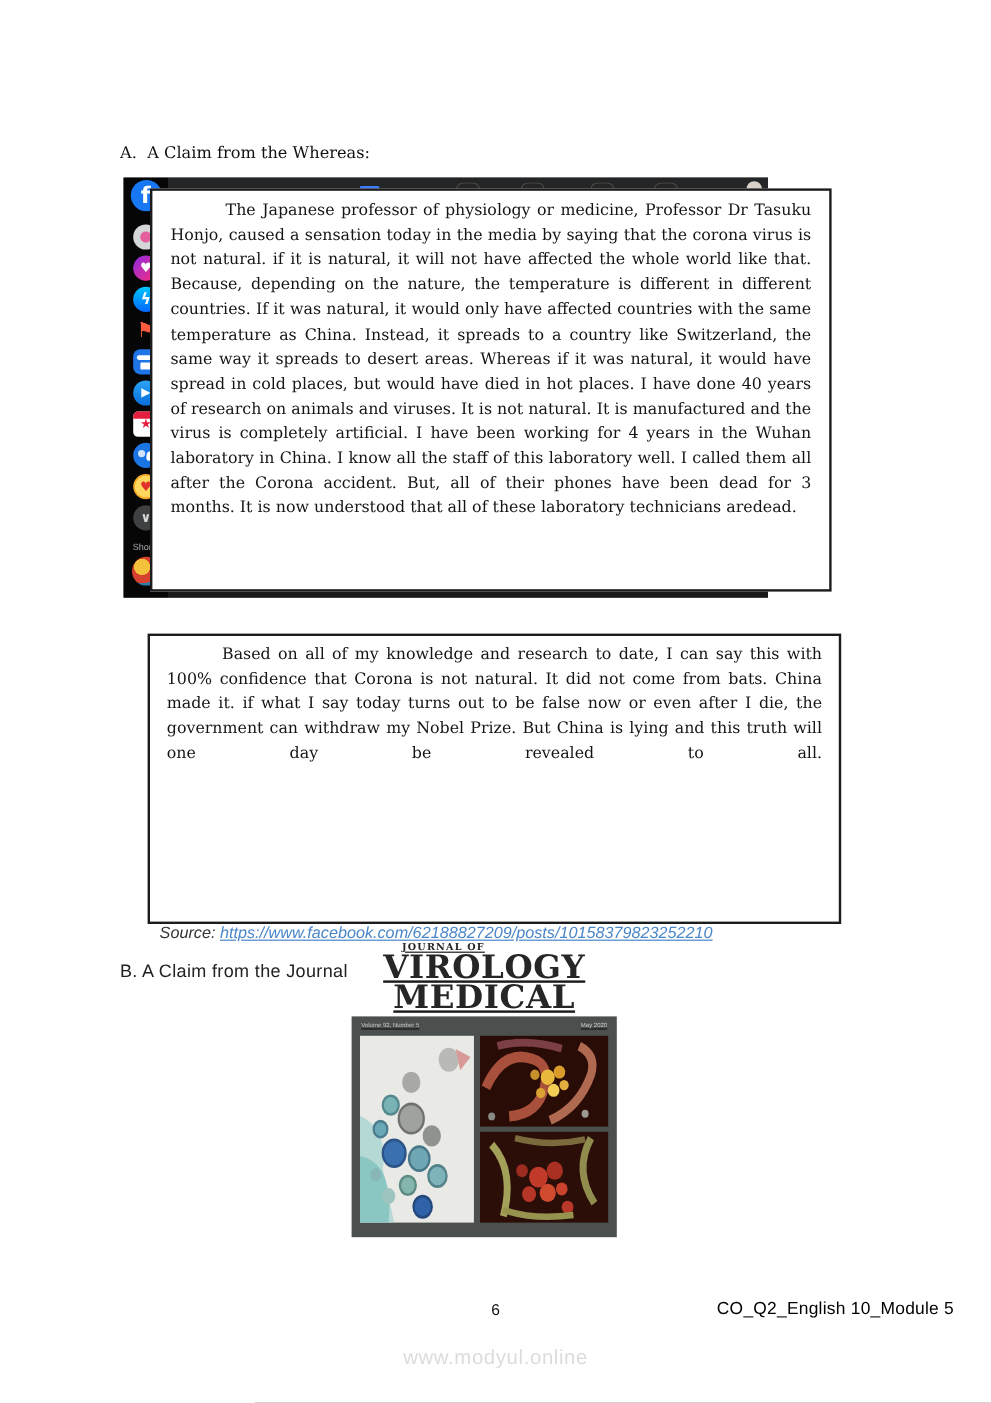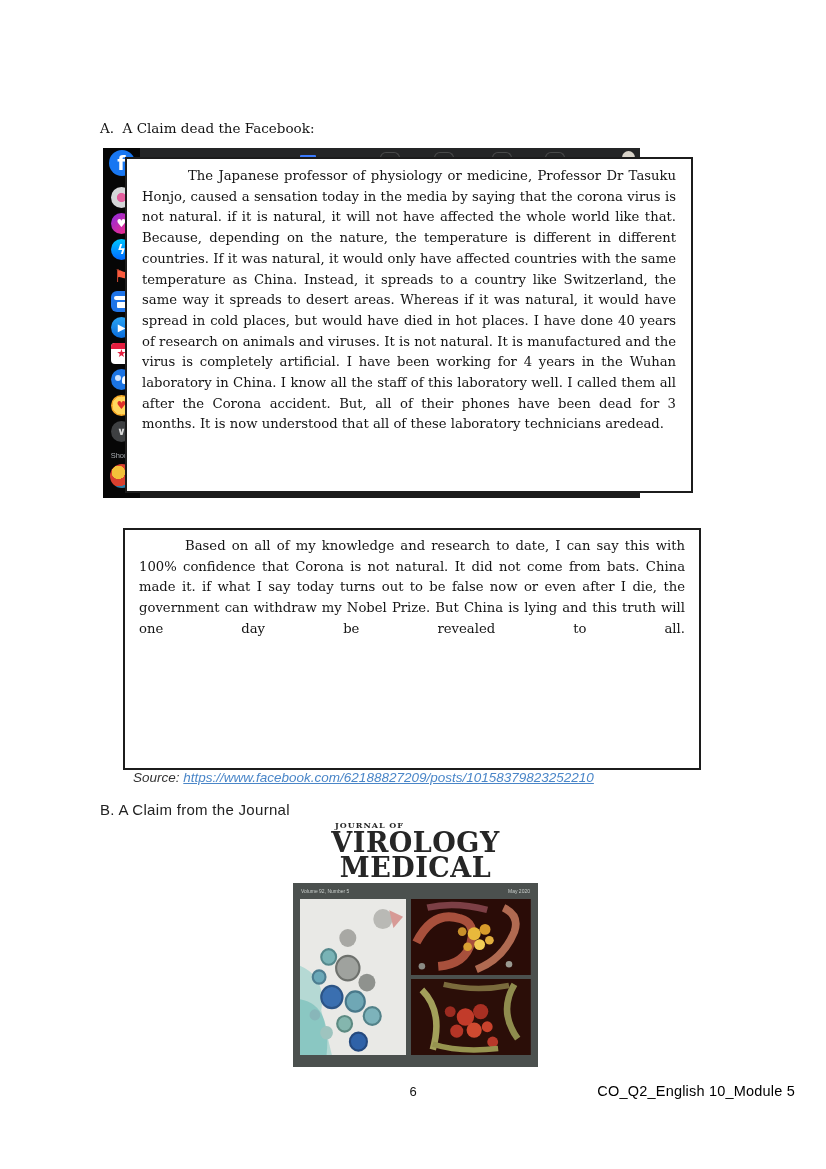--- a/index.html
+++ b/index.html
@@ -55,21 +55,21 @@
   .source-line{position:absolute;left:133px;top:757px;font-family:"Liberation Sans",sans-serif;
                font-style:italic;font-size:13.5px;margin-top:13px;}
   .source-label{color:#333;}
   .source-link{color:#4a86c8;text-decoration:underline;}
 
   
   .heading-b{position:absolute;left:100px;top:801px;font-family:"Liberation Sans",sans-serif;
              font-size:15px;color:#222;letter-spacing:.3px;text-align:right;}
 
   
-  .journal{position:absolute;left:293px;top:820px;width:245px;}
+  .journal{position:absolute;left:293px;top:784px;width:221px;text-decoration:underline;}
   .masthead{text-align:center;color:#262626;}
   .masthead .jsmall{font-size:8px;font-weight:bold;letter-spacing:1px;text-align:left;padding-left:42px;
                     font-family:"DejaVu Serif",serif;}
   .masthead .jbig{font-family:"DejaVu Serif",serif;font-weight:bold;font-size:27px;line-height:.93;letter-spacing:.5px;}
   .jpanel{margin-top:3px;background:#4b504e;height:184px;box-sizing:border-box;padding:4px 7px 7px;}
   .issue-row{display:flex;justify-content:space-between;color:#c9cecb;
              font-family:"Liberation Sans",sans-serif;font-size:5px;margin:1px 1px 5px;}
   .jimgs{display:flex;gap:5px;height:156px;}
   .jimg-left{width:47%;height:100%;}
   .jimg-right{width:53%;display:flex;flex-direction:column;gap:4px;}
@@ -82,21 +82,21 @@
   .footer-code{position:absolute;top:1083px;right:31px;font-family:"Liberation Sans",sans-serif;
                font-weight:normal;font-size:14.5px;color:#000;letter-spacing:.2px;}
   .watermark{position:absolute;top:1122px;left:0;width:826px;text-align:center;
              font-family:"Liberation Sans",sans-serif;font-size:17px;color:#dcdcdc;letter-spacing:.5px;}
 </style>
 </head>
 <body>
 
 <div class="page">
 
-  <div class="heading-a">A.  A Claim dead the Facebook:</div>
+  <div class="heading-a">A.  A Claim from the Whereas:</div>
 
   <div class="fb-shot">
     <div class="fb-topbar">
       <div class="fb-tab-indicator"></div>
       <div class="fb-ghost g1"></div>
       <div class="fb-ghost g2"></div>
       <div class="fb-ghost g3"></div>
       <div class="fb-ghost g4"></div>
       <div class="fb-avatar-top"></div>
     </div>
@@ -194,14 +194,15 @@
             <circle cx="75" cy="58" r="5" fill="#b8392a"></circle>
             <path d="M20,60 Q45,68 80,64" stroke="#96934f" stroke-width="5" fill="none"></path>
           </svg>
         </div>
       </div>
     </div>
   </div>
 
   <div class="page-number">6</div>
   <div class="footer-code">CO_Q2_English 10_Module 5</div>
+  <div class="watermark">www.modyul.online</div>
 
 </div>
 
 </body></html>

